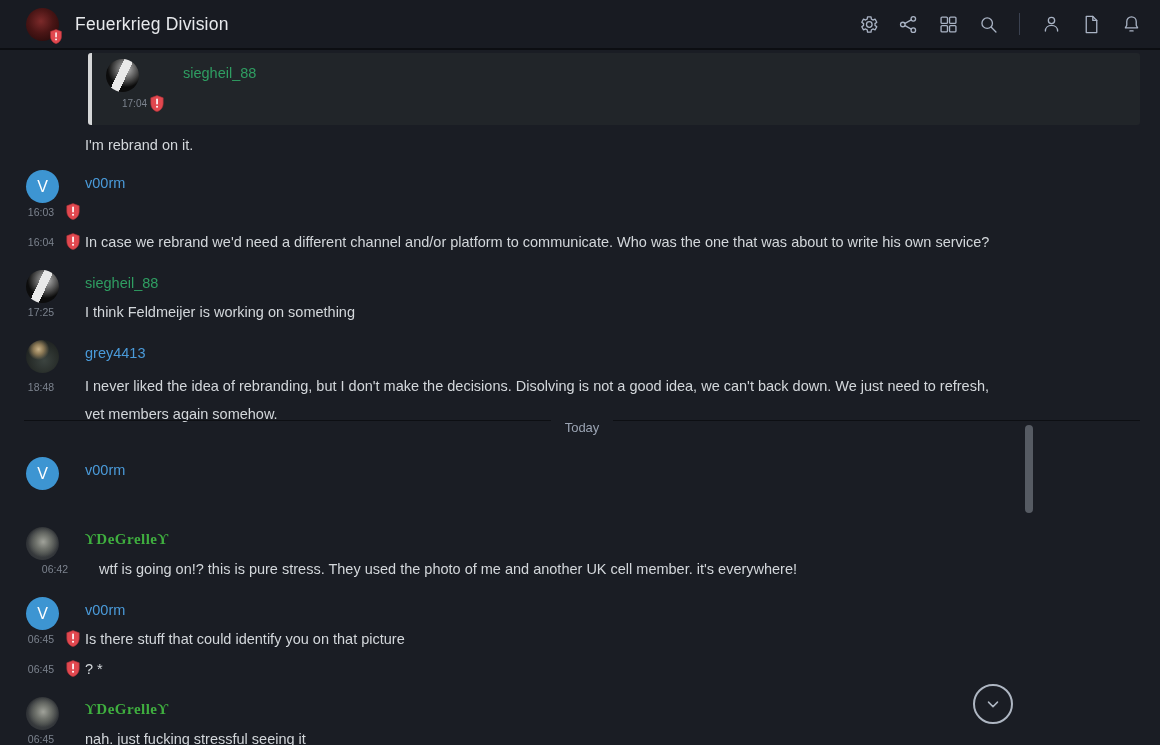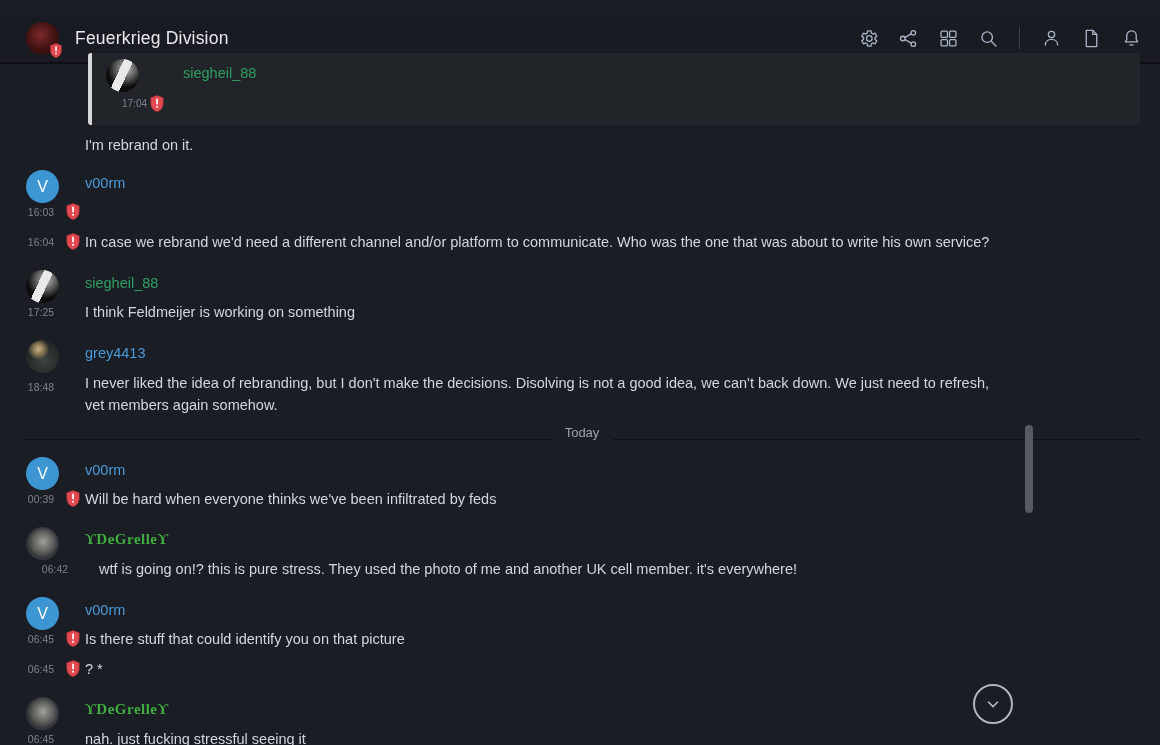--- a/index.html
+++ b/index.html
@@ -7,21 +7,21 @@
   .app {
     position:relative; width:1160px; height:745px; overflow:hidden;
     background:#1a1d24;
     font-family:"Liberation Sans", sans-serif;
     color:#d3d7db;
   }
   
   .topbar {
     position:absolute; left:0; top:0; width:1160px; height:50px;
     background:#181b22; border-bottom:2px solid #0c0e12;
-    display:flex; align-items:center;margin-top:14px;
+    display:flex; align-items:center;
   }
   .server-logo {
     position:relative; width:33px; height:33px; border-radius:50%; margin-left:26px;
     background:radial-gradient(circle at 45% 40%, #7c2a2a 0%, #4a1515 45%, #1c0808 100%);
     flex:0 0 auto;
   }
   .server-logo .badge {
     position:absolute; right:-4px; bottom:-3px; width:14px; height:15px;
   }
   .topbar-title { margin-left:16px; font-size:17.5px; color:#e7e9ec; letter-spacing:.2px; }
@@ -58,21 +58,21 @@
     position:absolute; left:88px; top:1px; width:1052px; height:72px;
     background:#212529; border-left:4px solid #d6d7d8; border-radius:3px;
   }
   .quote .avatar32 { left:14px; top:6px; }
   .quote .uname { position:absolute; left:91px; top:12px; }
   .quote .q-ts { position:absolute; left:30px; top:45px; width:34px; font-size:10px; color:#7c838e; }
   .quote .shield { left:58px; top:42px; }
   .quote .q-text { position:absolute; left:78px; top:42px; }
   
   .day-divider { position:absolute; left:24px; top:368px; width:1116px; height:20px;
-    display:flex; align-items:flex-end; }
+    display:flex; align-items:flex-start; }
   .day-divider .line { flex:1; height:1px; background:#0d0f13; }
   .day-divider .label { padding:0 14px; font-size:13px; color:#9aa3b2; }
   
   .scroll-btn {
     position:absolute; right:23px; bottom:21px; width:40px; height:40px; border-radius:50%;
     border:2px solid #aeb6c2; display:flex; align-items:center; justify-content:center;
     background:transparent; cursor:pointer;
   }
   .scroll-btn svg { stroke:#aeb6c2; fill:none; stroke-width:2; stroke-linecap:round; stroke-linejoin:round; }
   
@@ -189,40 +189,33 @@
     <div class="abs uname name-green" style="left:85px; top:223px;">siegheil_88</div>
     <div class="row" style="top:250px;">
       <span class="ts">17:25</span>
       <span class="msg-text">I think Feldmeijer is working on something</span>
     </div>
 
     <div class="avatar32 av-grey4413" style="top:288px;"></div>
     <div class="abs uname name-blue" style="left:85px; top:293px;">grey4413</div>
     <div class="row" style="top:320px; width:990px; line-height:22px;">
       <span class="ts">18:48</span>
-      <span class="msg-text" style="line-height:16px;">I never liked the idea of rebranding, but I don't make the decisions. Disolving is not a good idea, we can't back down. We just need to refresh, vet members again somehow.</span>
+      <span class="msg-text" style="line-height:28px;">I never liked the idea of rebranding, but I don't make the decisions. Disolving is not a good idea, we can't back down. We just need to refresh, vet members again somehow.</span>
     </div>
 
     <div class="day-divider">
       <div class="line"></div>
       <div class="label">Today</div>
       <div class="line"></div>
     </div>
 
     <div class="avatar32 av-letter" style="top:405px;">
       <span>V</span>
     </div>
     <div class="abs uname name-blue" style="left:85px; top:410px;">v00rm</div>
-    <div class="row" style="top:437px;">
-      <span class="ts">00:39</span>
-      <svg class="shield" viewBox="0 0 14 17">
-          <use href="#shield-alert"></use>
-        </svg>
-      <span class="msg-text">Will be hard when everyone thinks we've been infiltrated by feds</span>
-    </div>
 
     <div class="avatar32 av-degrelle" style="top:475px;"></div>
     <div class="abs uname name-fraktur" style="left:85px; top:479px;">ϒDeGrelleϒ</div>
     <div class="row" style="top:507px;margin-left:14px;">
       <span class="ts">06:42</span>
       <span class="msg-text">wtf is going on!? this is pure stress. They used the photo of me and another UK cell member. it's everywhere!</span>
     </div>
 
     <div class="avatar32 av-letter" style="top:545px;">
       <span>V</span>

